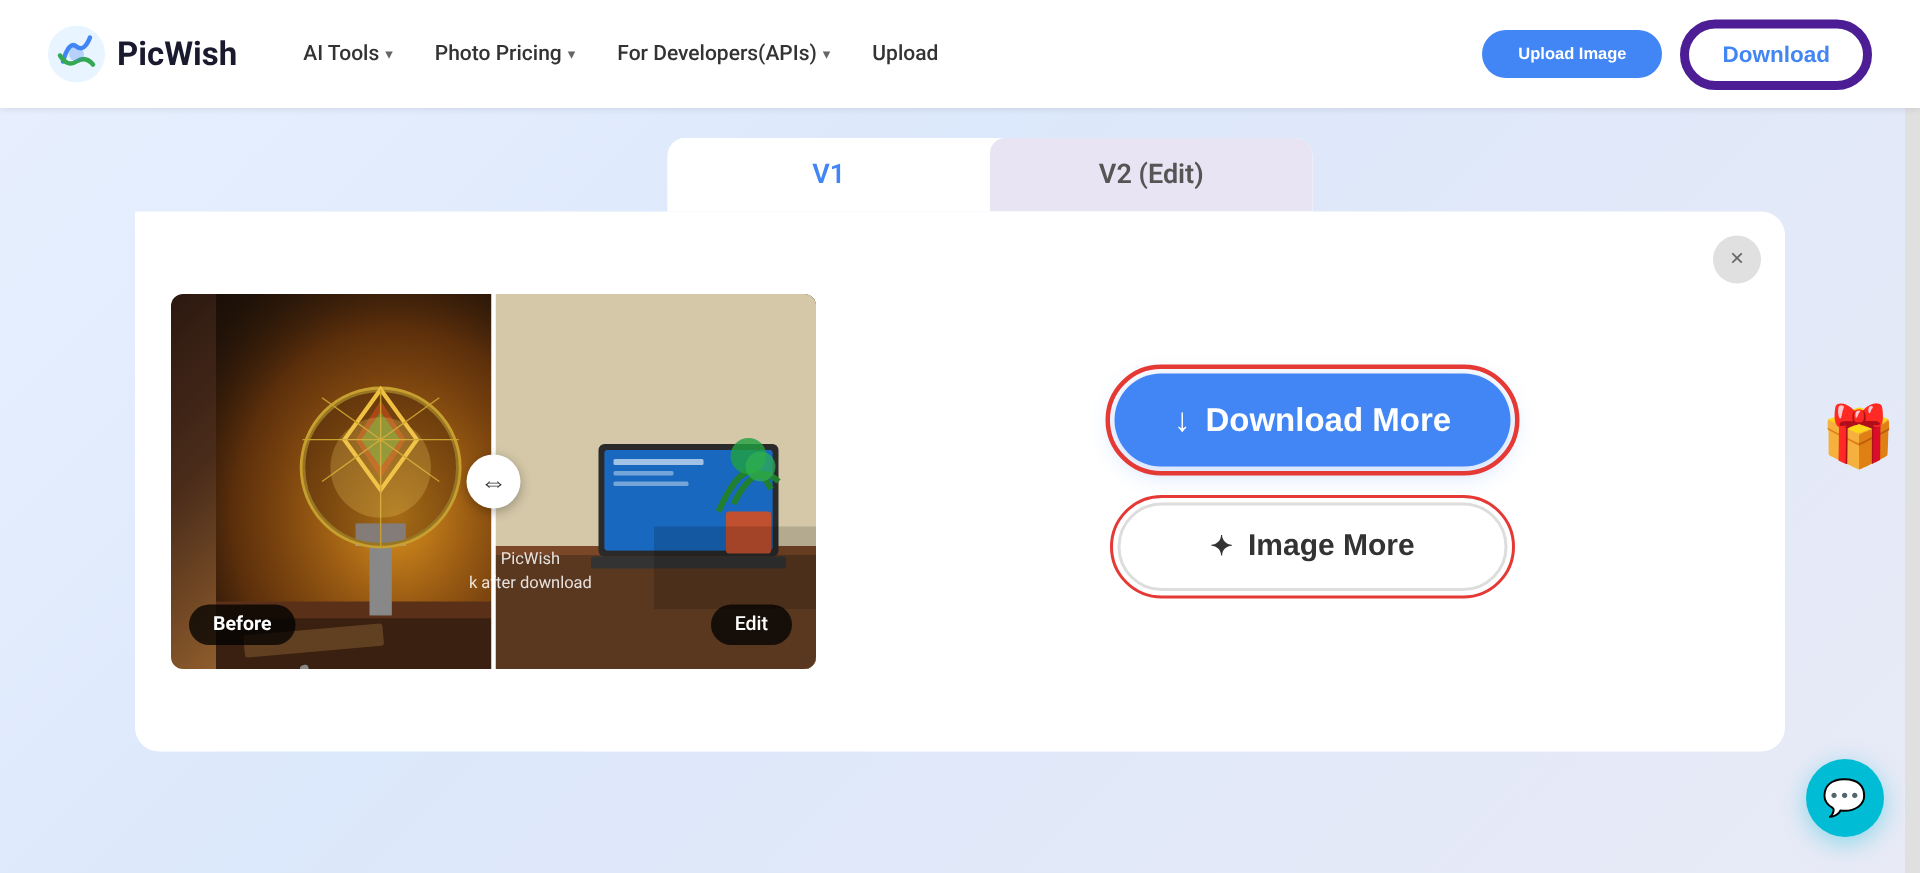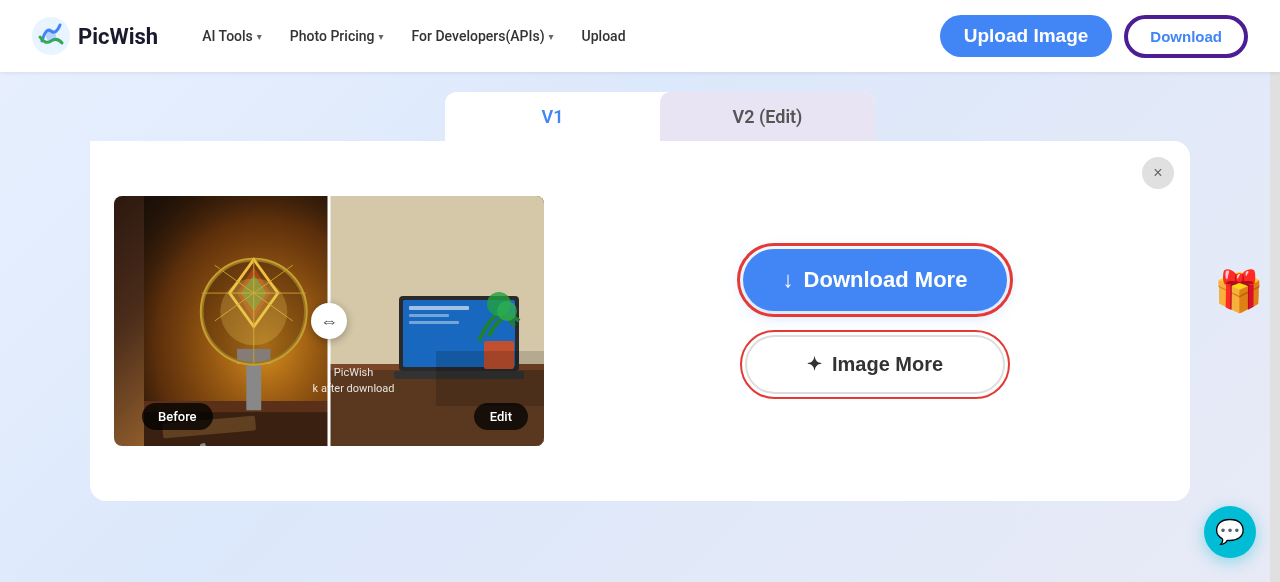--- a/index.html
+++ b/index.html
@@ -67,28 +67,28 @@
       display: flex;
       align-items: center;
       gap: 12px;
     }
     .btn-upload {
       background: #4285f4;
       color: white;
       border: none;
       padding: 10px 24px;
       border-radius: 24px;
-      font-size: 19px;
+      font-size: 11px;
       font-weight: 600;
       cursor: pointer;
     }
     .btn-download-header {
       background: white;
       color: #4285f4;
-      border: 4px solid #4c1d95;
+      border: 6px solid #4c1d95;
       padding: 9px 22px;
       border-radius: 24px;
       font-size: 15px;
       font-weight: 600;
       cursor: pointer;
     }
 
     
     .scrollbar-track {
       position: absolute;
@@ -235,21 +235,21 @@
       position: absolute;
       bottom: 16px;
       padding: 6px 16px;
       background: rgba(0,0,0,0.75);
       color: white;
       border-radius: 20px;
       font-size: 13px;
       font-weight: 500;
       z-index: 7;
     }
-    .label-before { left: 28px; }
+    .label-before { left: 12px; font-weight: bold; }
     .label-after { right: 16px; }
     
     .watermark {
       position: absolute;
       bottom: 50px;
       left: 50%;
       transform: translateX(-20%);
       color: rgba(255,255,255,0.85);
       font-size: 11px;
       z-index: 7;

